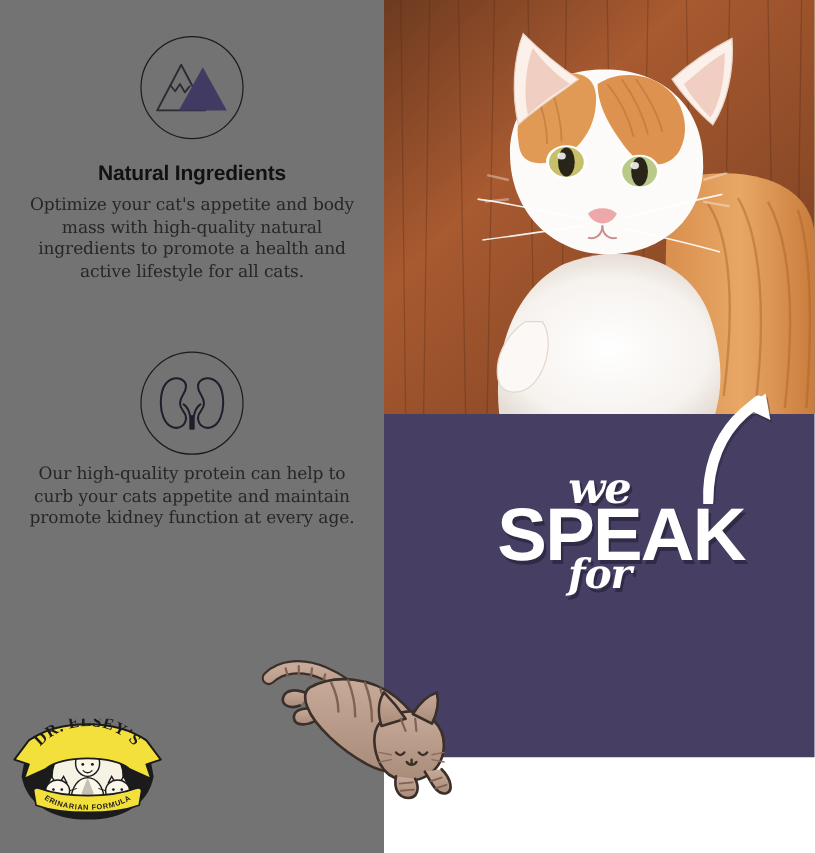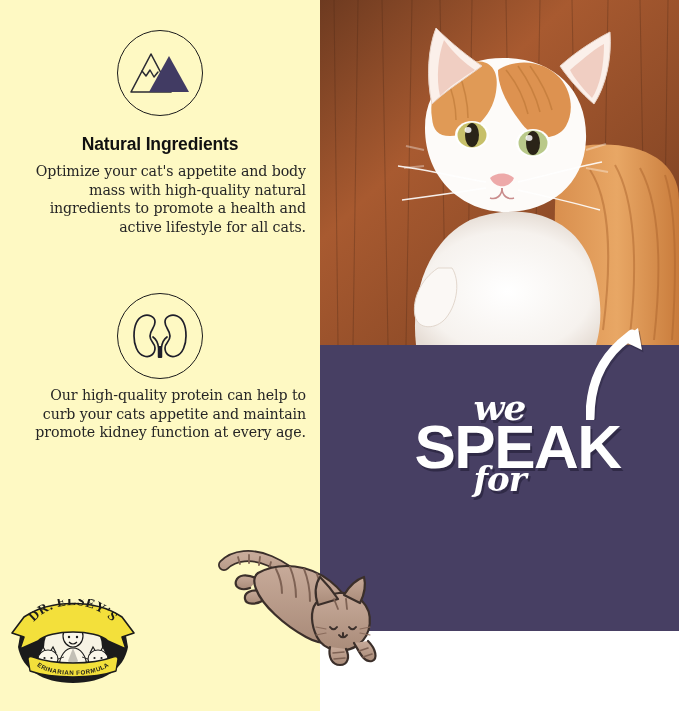--- a/index.html
+++ b/index.html
@@ -13,21 +13,21 @@
     height:711px;
     overflow:hidden;
     background:#ffffff;
   }
 
   
   .left-col{
     position:absolute;
     left:0; top:0;
     width:320px; height:711px;
-    background:#fef9c3;
+    background:#737373;
     z-index:2;
   }
 
   .feature{ position:absolute; width:320px; text-align:center; }
   .feature-1{ top:30px; }
   .feature-2{ top:293px; }
 
   .icon-circle{
     width:86px;height:86px;
     border:1.6px solid #1b1b1b;
@@ -47,21 +47,20 @@
   }
 
   .feature-body{
     font-family:"DejaVu Serif",serif;
     font-size:14.2px;
     line-height:1.32;
     color:#262626;
     margin-top:7px;
     padding:0 14px;
     letter-spacing:-.1px;
-    text-align:right;
   }
 
   
   .logo{
     position:absolute;
     left:10px; bottom:26px;
     width:126px; height:86px;
   }
 
   

